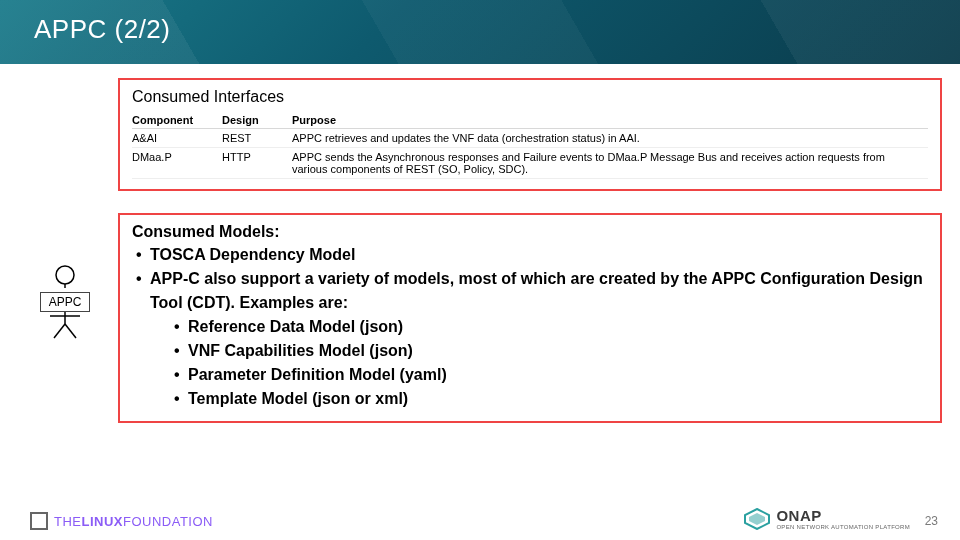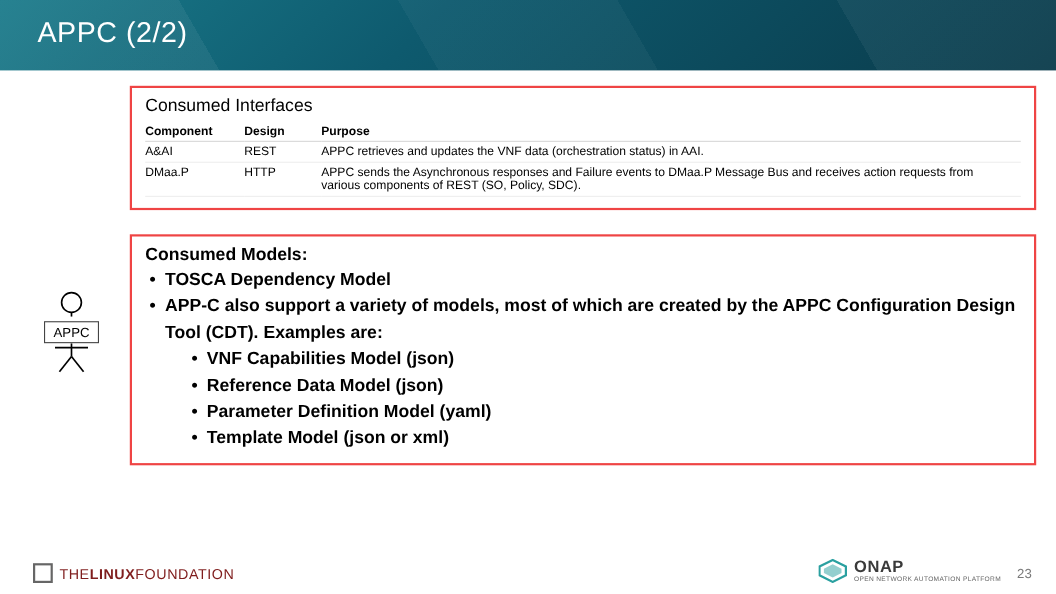--- a/index.html
+++ b/index.html
@@ -44,21 +44,21 @@
   ul { list-style:none; font-size:16px; font-weight:700; }
   ul li { position:relative; padding-left:18px; line-height:1.5; }
   ul li::before { content:"•"; position:absolute; left:4px; }
   ul ul li { font-weight:700; padding-left:18px; }
   ul ul { margin-left:20px; }
 
   
   .footer { position:absolute; bottom:10px; left:0; right:0; height:30px; }
   .lf { position:absolute; left:30px; bottom:0; display:flex; align-items:center; gap:6px; }
   .lf-square { width:18px; height:18px; border:2px solid #666; }
-  .lf-text { font-size:13px; letter-spacing:.5px; color:#7f1d1d;text-align:right; }
+  .lf-text { font-size:13px; letter-spacing:.5px; color:#8b5cf6;text-align:right; }
   .lf-text .thin { font-weight:300; }
   .lf-text .bold { font-weight:700; }
   .pagenum { position:absolute; right:22px; bottom:2px; font-size:12px; color:#7a7a7a;text-align:right; }
   .onap { position:absolute; right:50px; bottom:0; display:flex; align-items:flex-end; gap:6px; }
   .onap-text .big { font-weight:800; font-size:15px; color:#3a3a3a; letter-spacing:.5px; }
   .onap-text .small { font-size:6px; color:#666; letter-spacing:.3px; }
 </style>
 </head>
 <body>
 <div class="slide">
@@ -110,22 +110,22 @@
 
     <div class="panel-gap"></div>
 
     <div class="panel">
       <div class="panel-title models">Consumed Models:</div>
       <ul>
         <li><span>TOSCA Dependency Model</span></li>
         <li>
           <span>APP-C also support a variety of models, most of which are created by the APPC Configuration Design Tool (CDT).   Examples are:</span>
           <ul>
+            <li>Reference Data Model (json)</li>
             <li>VNF Capabilities Model (json)</li>
-            <li>Reference Data Model (json)</li>
             <li>Parameter Definition Model (yaml)</li>
             <li>Template Model (json or xml)</li>
           </ul>
         </li>
       </ul>
     </div>
 
   </div>
 
   <div class="footer">

